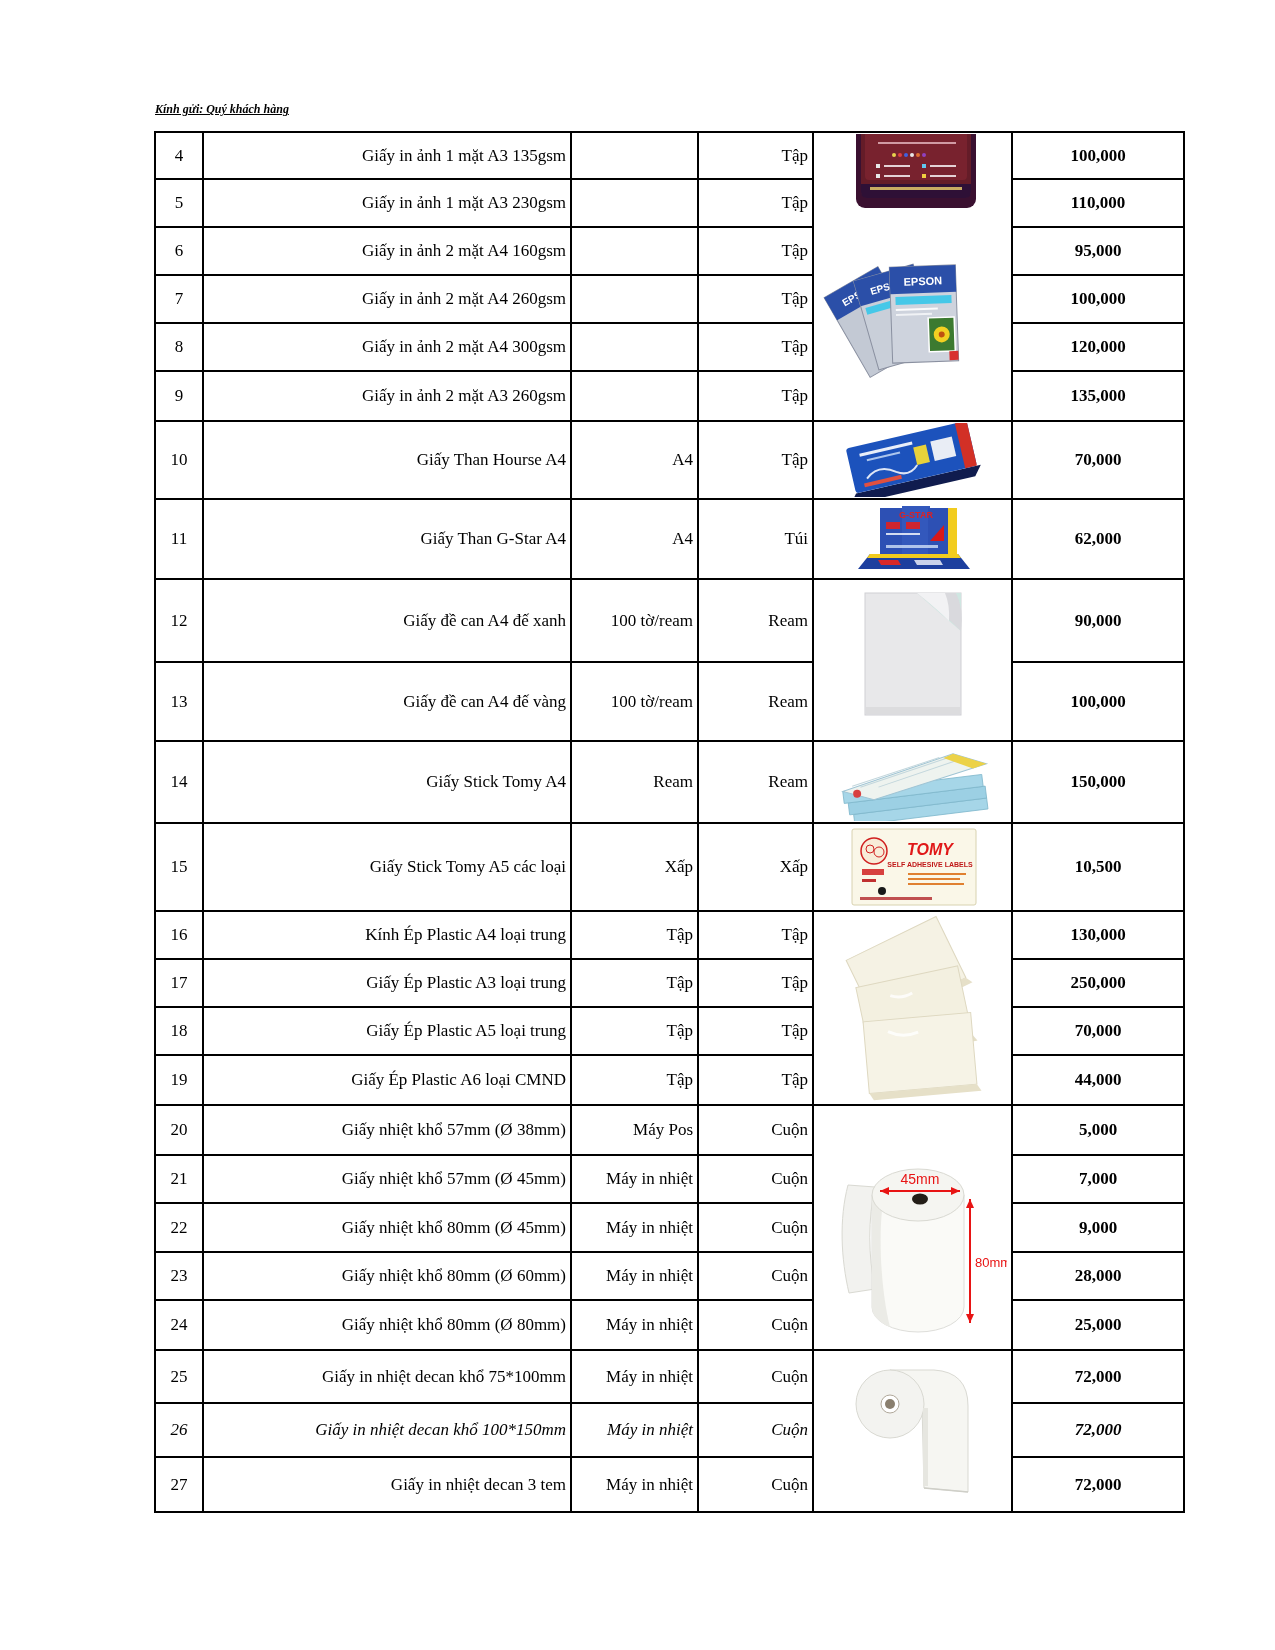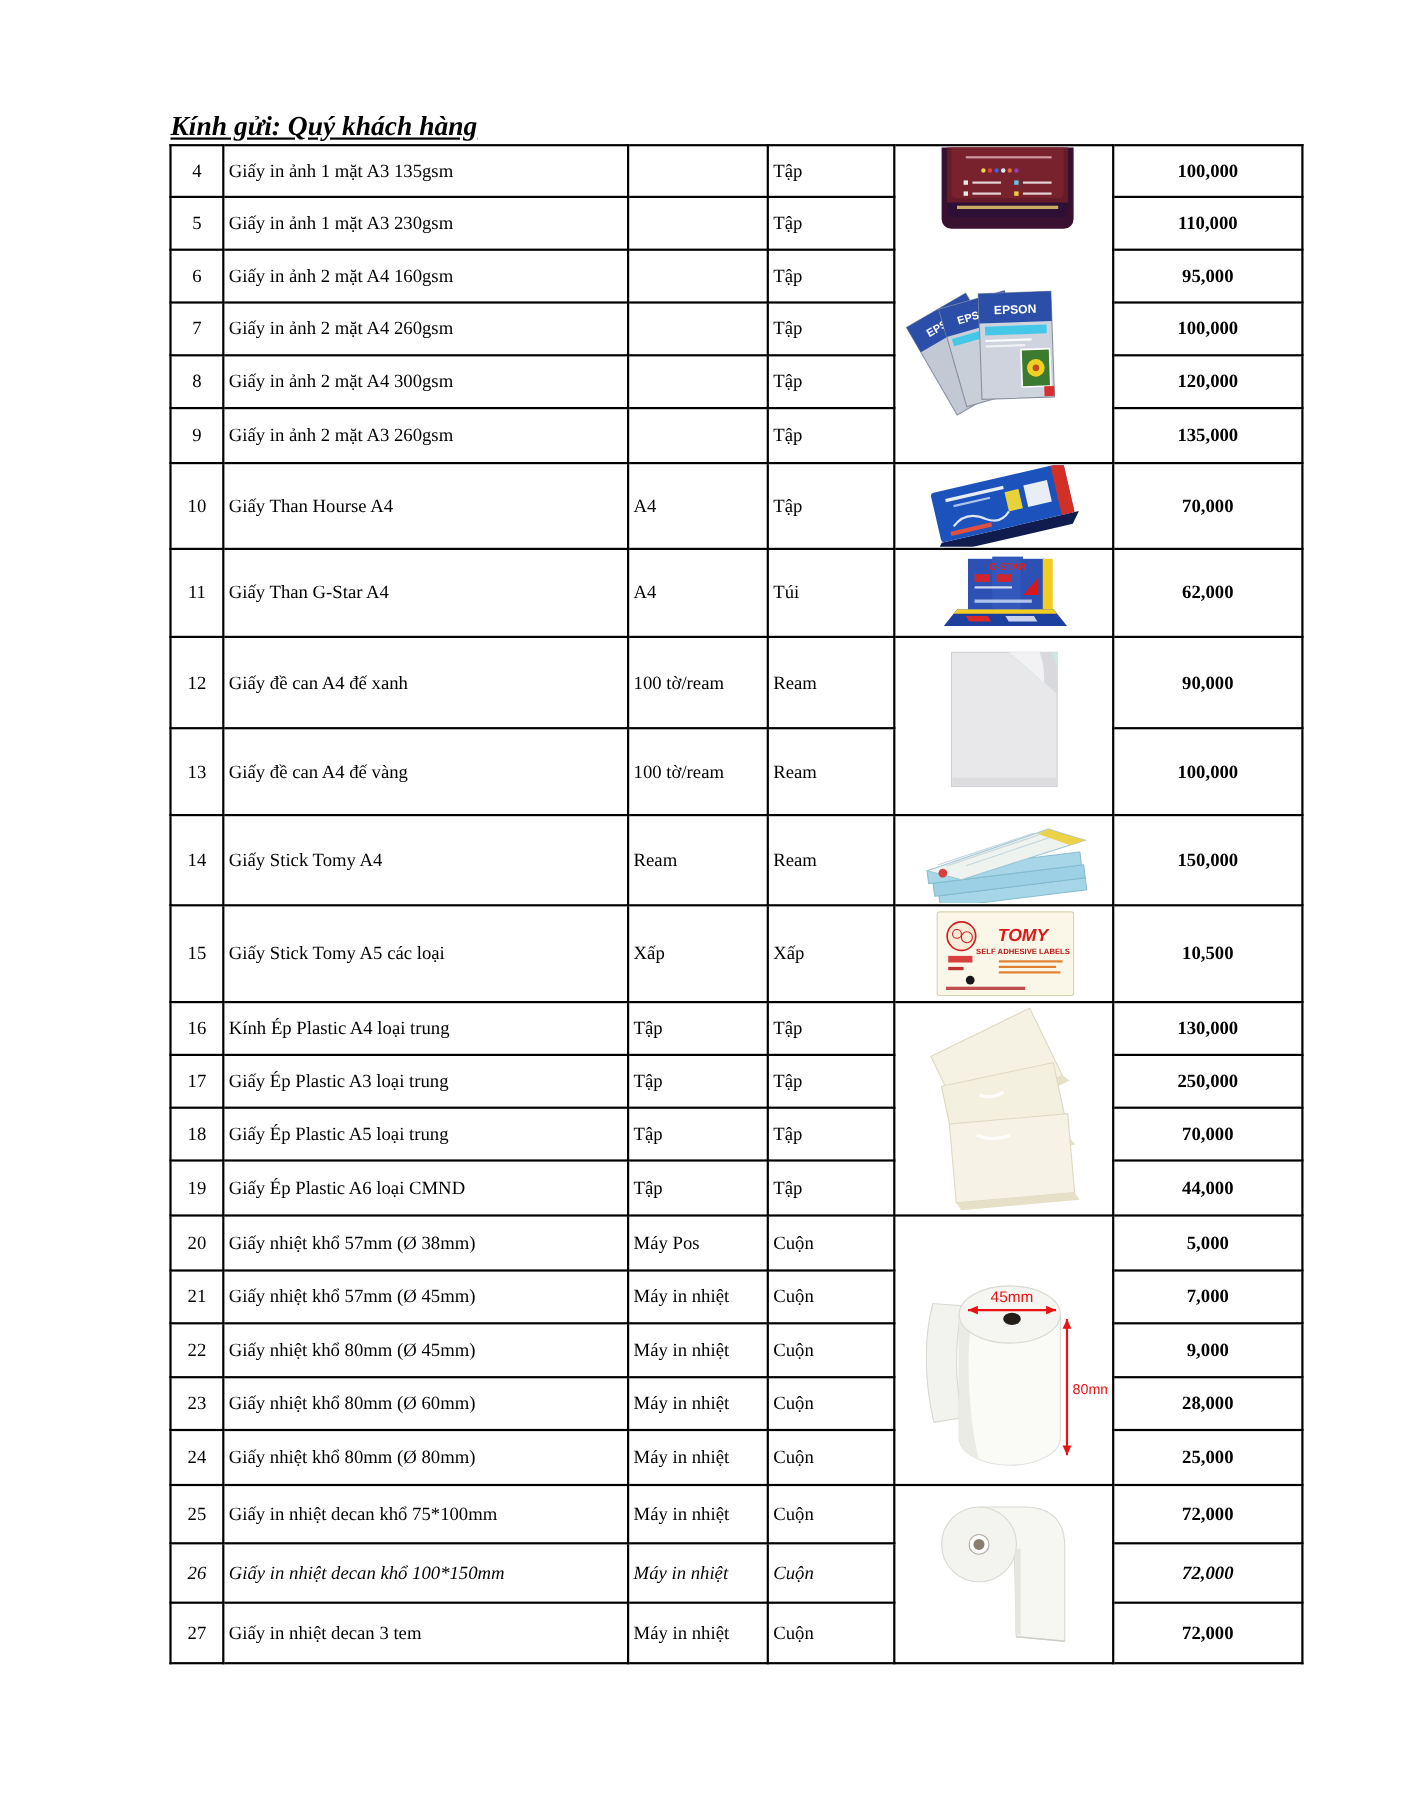--- a/index.html
+++ b/index.html
@@ -1,24 +1,24 @@
 <!DOCTYPE html>
 <html><head>
 <meta charset="utf-8">
 <style>
   html,body{margin:0;padding:0;background:#fff;}
   .page{position:relative;width:1275px;height:1650px;background:#ffffff;
         font-family:"Liberation Serif",serif;color:#000;overflow:hidden;}
-  .doc-title{position:absolute;left:155px;top:102px;font-size:25px;font-weight:bold;
+  .doc-title{position:absolute;left:155px;top:102px;font-size:12px;font-weight:bold;
              font-style:italic;text-decoration:underline;}
   table.price{position:absolute;left:154px;top:131px;border-collapse:collapse;table-layout:fixed;}
   table.price td{border:2px solid #000;font-size:17px;padding:0 4px;overflow:hidden;vertical-align:middle;}
   td.c-no{text-align:center;padding:0;}
-  td.c-name{text-align:left;padding-left:7px;}
-  td.c-spec,td.c-unit{text-align:left;}
+  td.c-name{text-align:right;padding-left:7px;}
+  td.c-spec,td.c-unit{text-align:right;}
   td.c-img{padding:0;text-align:center;}
   td.c-img svg{display:block;margin:0 auto;}
   td.c-price{text-align:center;font-weight:bold;padding-right:14px;}
 </style>
 </head>
 <body>
 
 <div class="page">
   <div class="doc-title">Kính gửi: Quý khách hàng</div>
 

